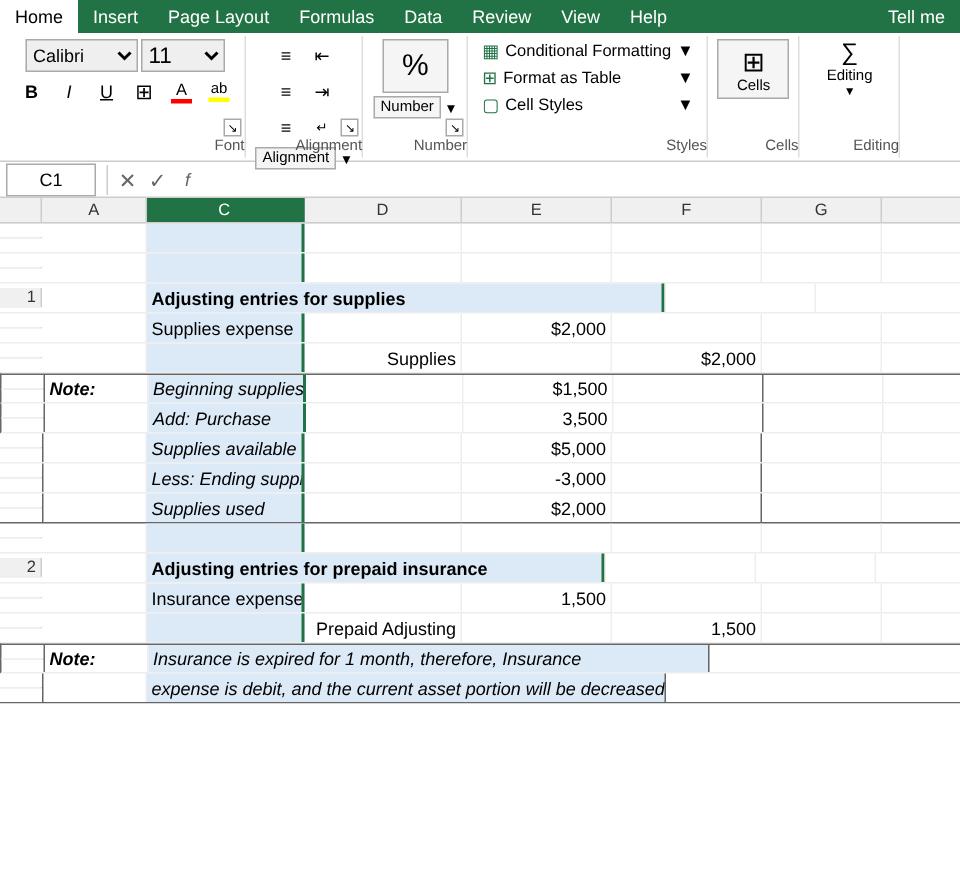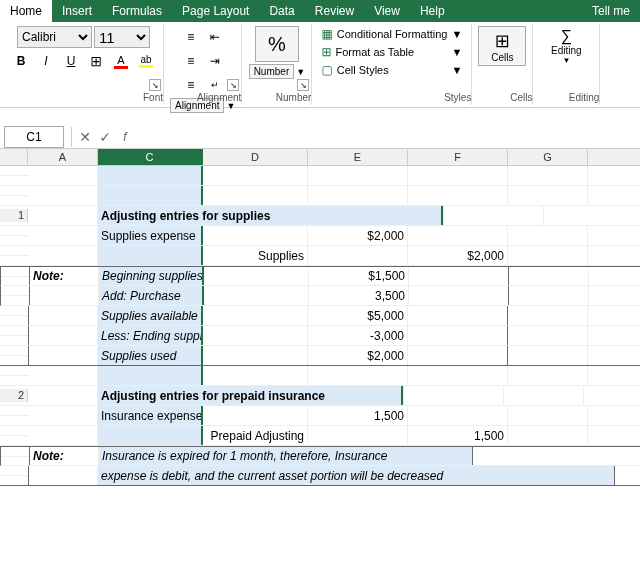--- a/index.html
+++ b/index.html
@@ -37,21 +37,21 @@
     .styles-items { display: flex; flex-direction: column; gap: 2px; margin-bottom: 16px; }
     .styles-item { font-size: 11px; cursor: pointer; padding: 1px 2px; display: flex; align-items: center; gap: 4px; }
 
     .cells-group { min-width: 60px; }
     .cells-big-btn { width: 48px; height: 40px; border: 1px solid #aaa; background: #f5f5f5; font-size: 11px; cursor: pointer; display: flex; flex-direction: column; align-items: center; justify-content: center; margin-bottom: 2px; }
 
     .editing-group { min-width: 60px; }
     .editing-big-btn { width: 54px; height: 40px; border: none; background: transparent; font-size: 11px; cursor: pointer; display: flex; flex-direction: column; align-items: center; justify-content: center; margin-bottom: 2px; }
 
     
-    .formula-bar { display: flex; align-items: center; border-bottom: 1px solid #ccc; height: 24px; background: #fff; margin-top: 17px; }
+    .formula-bar { display: flex; align-items: center; border-bottom: 1px solid #ccc; height: 24px; background: #fff; }
     .name-box { width: 60px; height: 22px; border: 1px solid #aaa; text-align: center; font-size: 12px; margin: 1px 4px; }
     .fb-divider { width: 1px; height: 20px; background: #ccc; margin: 0 3px; }
     .fb-btn { width: 20px; height: 20px; border: none; background: transparent; cursor: pointer; font-size: 14px; color: #666; }
     .formula-input { flex: 1; height: 20px; border: none; outline: none; font-size: 12px; padding-left: 4px; }
 
     
     .spreadsheet { display: flex; flex-direction: column; background: #fff; }
     .col-headers { display: flex; background: #f0f0f0; border-bottom: 1px solid #ccc; }
     .col-header { border-right: 1px solid #ccc; text-align: center; font-size: 11px; color: #333; padding: 2px 0; flex-shrink: 0; }
     .row-number { width: 28px; background: #f0f0f0; border-right: 1px solid #ccc; border-bottom: 1px solid #eee; text-align: right; font-size: 11px; color: #333; padding-right: 3px; flex-shrink: 0; display: flex; align-items: center; justify-content: flex-end; }
@@ -77,22 +77,22 @@
 
     .spreadsheet-body { overflow: hidden; }
   </style>
 </head>
 <body>
 
 <div class="ribbon">
   <div class="ribbon-tabs">
     <div class="ribbon-tab active">Home</div>
     <div class="ribbon-tab">Insert</div>
+    <div class="ribbon-tab">Page Layout</div>
     <div class="ribbon-tab">Formulas</div>
-    <div class="ribbon-tab">Page Layout</div>
     <div class="ribbon-tab">Data</div>
     <div class="ribbon-tab">Review</div>
     <div class="ribbon-tab">View</div>
     <div class="ribbon-tab">Help</div>
     <div class="ribbon-tab" style="margin-left:auto;">Tell me</div>
   </div>
 </div>
 
 <div class="ribbon-content">
 
@@ -406,19 +406,19 @@
         <span class="cell-inner bold-text italic-text">Note:</span>
       </div>
       <div class="cell" style="width:374px; font-style:italic; background:#dce9f7; border-right:1px solid #666;">
         <span class="cell-inner">Insurance is expired for 1 month, therefore, Insurance</span>
       </div>
     </div>
 
     <div class="spreadsheet-row" style="border-bottom:1px solid #666;">
       <div class="row-number"></div>
       <div class="cell col-b" style="border-left:1px solid #666;"></div>
-      <div class="cell" style="width:517px; font-style:italic; background:#dce9f7; border-right:1px solid #666;">
+      <div class="cell" style="width:346px; font-style:italic; background:#dce9f7; border-right:1px solid #666;">
         <span class="cell-inner">expense is debit, and the current asset portion will be decreased</span>
       </div>
     </div>
 
   </div>
 </div>
 
 </body></html>

